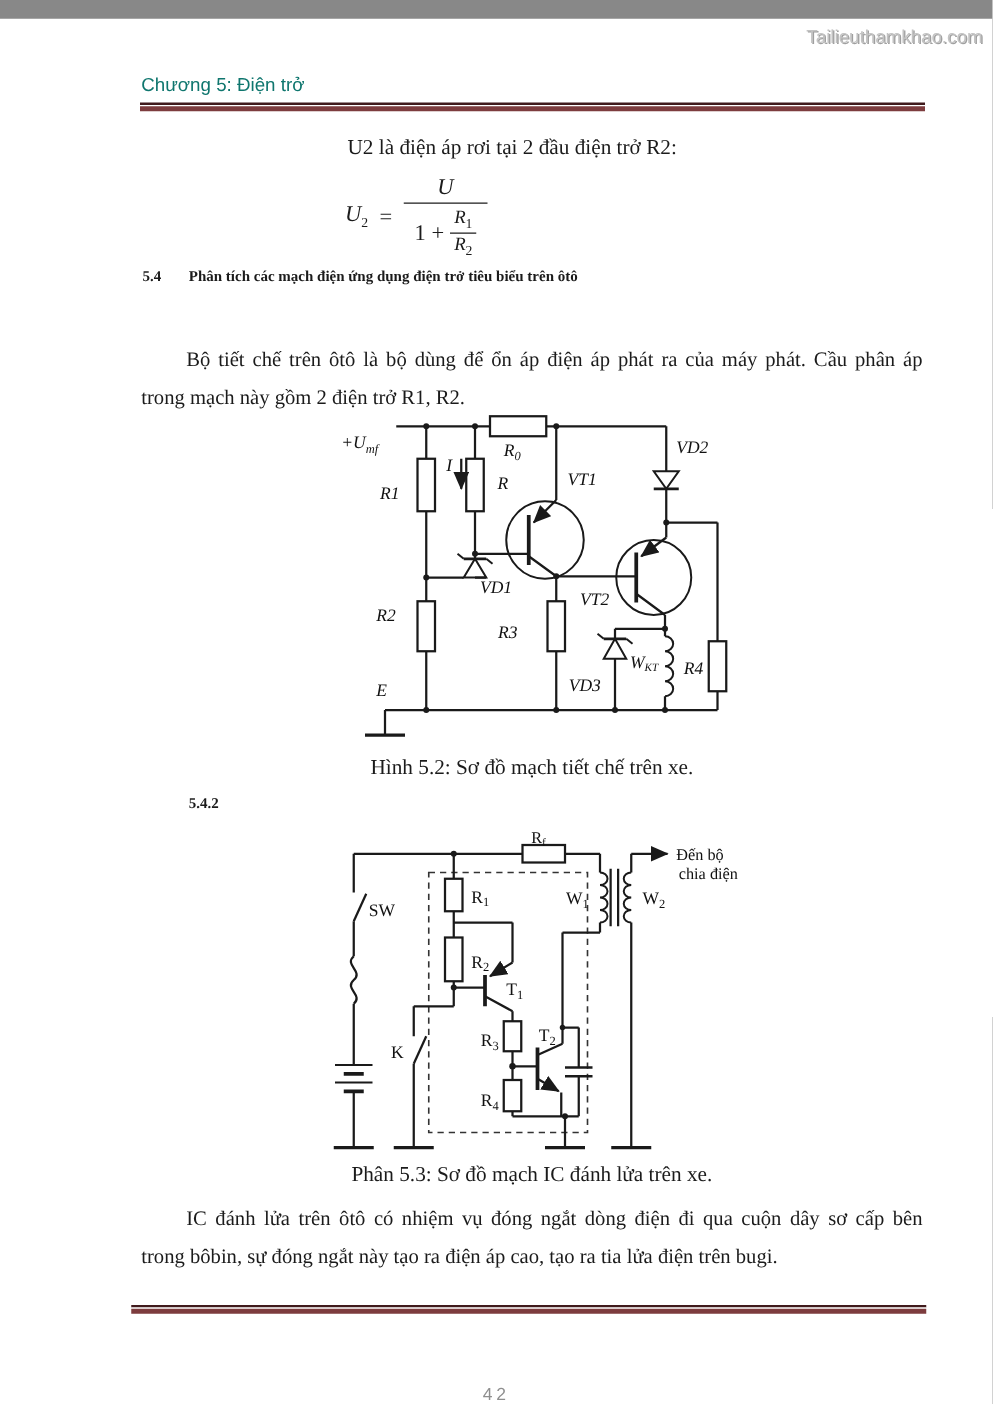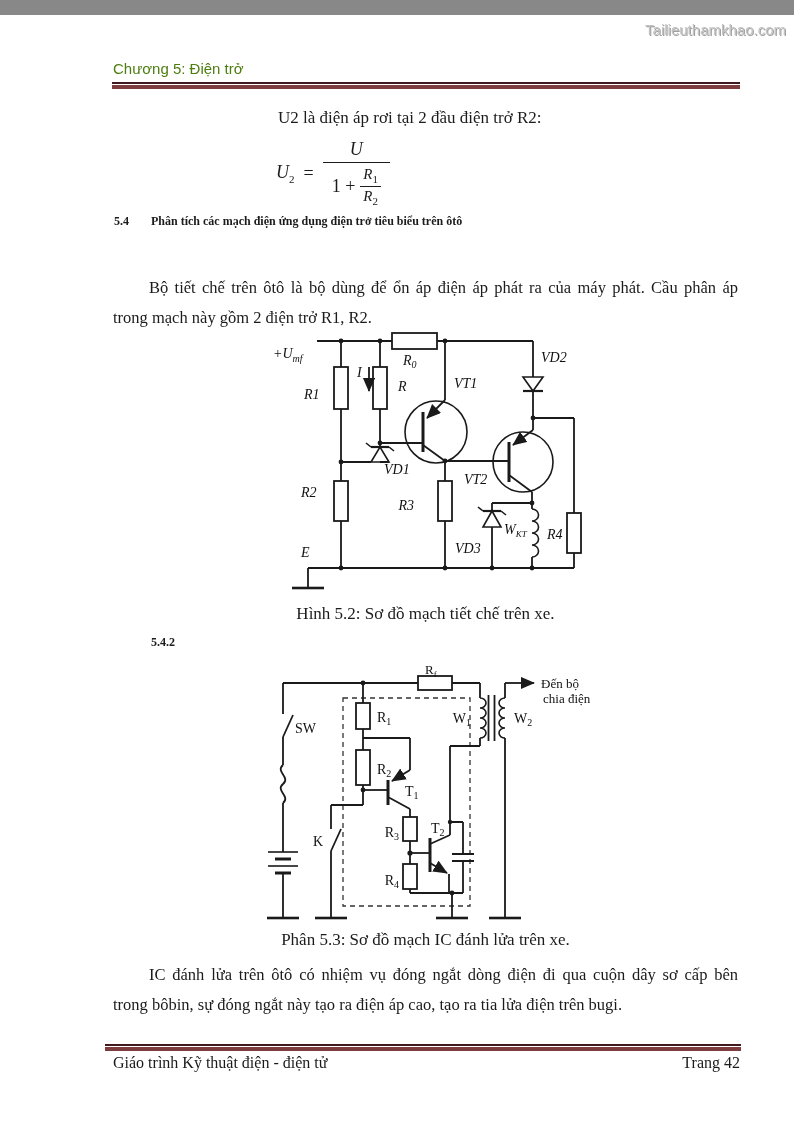--- a/index.html
+++ b/index.html
@@ -17,21 +17,21 @@
   .watermark{
     position:absolute;top:6px;right:8px;
     font-family:"Liberation Sans", sans-serif;
     font-size:15px;color:#c3c3c3;
     text-shadow:1px 1px 0 #9f9f9f;
   }
   
   .header-title{
     position:absolute;left:113px;top:45px;
     font-family:"Liberation Sans", sans-serif;
-    font-size:15px;color:#4d7c0f;
+    font-size:15px;color:#0f766e;
   }
   .rule{
     position:absolute;height:7px;
   }
   .rule .rule-dark{height:2px;background:#401a1c;}
   .rule .rule-gap{height:1px;background:#fff;}
   .rule .rule-maroon{height:4px;background:#7d3c3e;}
   .header-rule{left:112px;top:67px;width:628px;}
   .footer-rule{left:105px;top:1029px;width:636px;}
   
@@ -368,19 +368,16 @@
   <div class="para para-542">
     <div class="p-line1">IC đánh lửa trên ôtô có nhiệm vụ đóng ngắt dòng điện đi qua cuộn dây sơ cấp bên</div>
     <div class="p-line2">trong bôbin, sự đóng ngắt này tạo ra điện áp cao, tạo ra tia lửa điện trên bugi.</div>
   </div>
 
   <div class="rule footer-rule">
     <div class="rule-dark"></div>
       <div class="rule-gap"></div>
       <div class="rule-maroon"></div>
   </div>
-  <div class="footer-row">
-    <span>Giáo trình Kỹ thuật điện - điện tử</span>
-    <span>Trang 42</span>
-  </div>
-
+
+  <div class="page-number">42</div>
 
 </div>
 
 </body></html>

